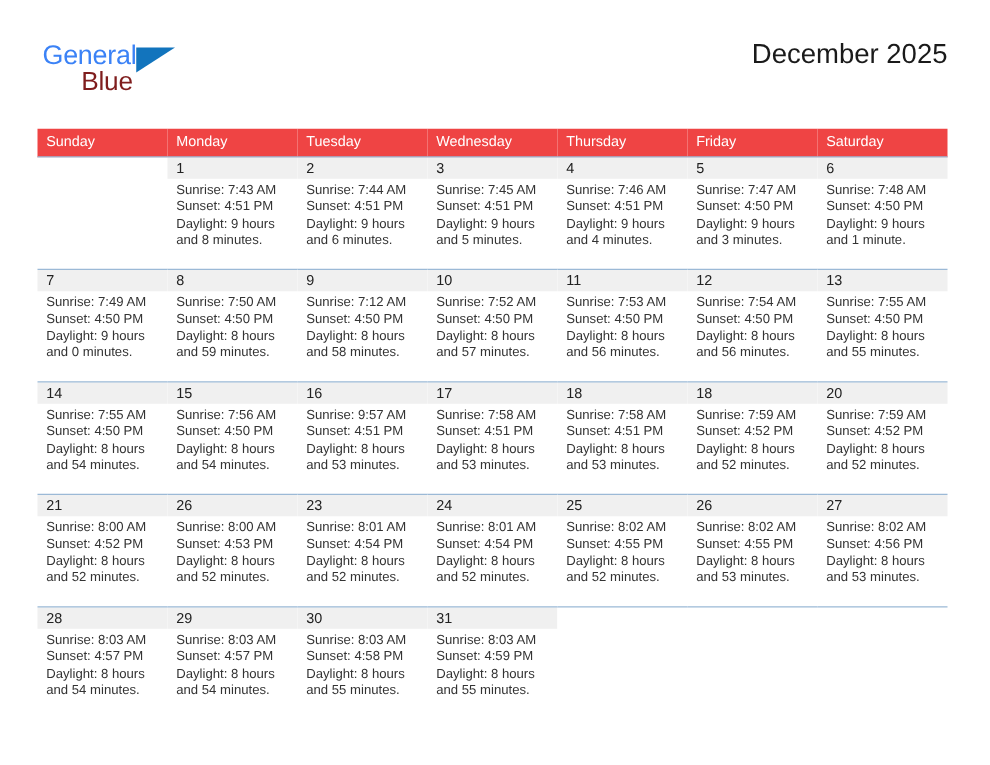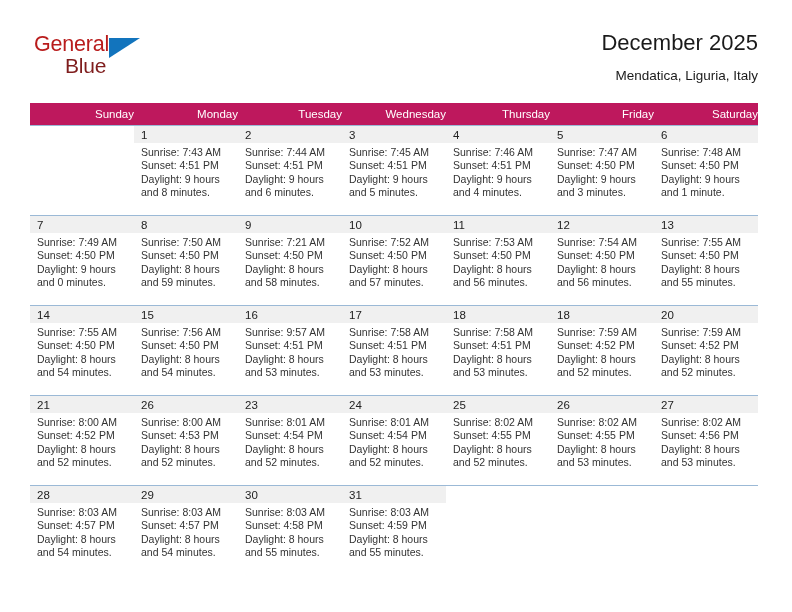--- a/index.html
+++ b/index.html
@@ -36,21 +36,21 @@
     top: 6px;
     width: 140px;
     height: 56px;
   }
   .brand-general {
     position: absolute;
     left: 0;
     top: 0;
     font-size: 21.5px;
     letter-spacing: -0.2px;
-    color: #b91c1c;
+    color: #3b82f6;
     font-family: "Liberation Sans", sans-serif;
   }
   .brand-blue {
     position: absolute;
     left: 31px;
     top: 22px;
     font-size: 21px;
     letter-spacing: -0.2px;
     color: #7f1d1d;
     font-family: "Liberation Sans", sans-serif;
@@ -92,25 +92,25 @@
   
   .calendar {
     position: absolute;
     left: 30px;
     top: 103px;
     width: 728px;
     border-collapse: collapse;
     table-layout: fixed;
   }
   .calendar th {
-    background: #be185d;
+    background: #ef4444;
     color: #ffffff;
     font-size: 11.5px;
     font-weight: normal;
-    text-align: right;
+    text-align: left;
     padding: 5px 0 5px 7px;
     height: 11px;
     font-family: "Liberation Sans", sans-serif;
   }
   .calendar td {
     vertical-align: top;
     padding: 0;
     width: 104px;
     border-top: 1px solid #9bb9d6;
     background: #ffffff;
@@ -153,21 +153,20 @@
   <div class="top-bar">
 
     <div class="brand">
       <span class="brand-general">General</span>
       <span class="brand-triangle"></span>
       <span class="brand-blue">Blue</span>
     </div>
 
     <div class="title-block">
       <div class="cal-title">December 2025</div>
-      <div class="cal-subtitle">Mendatica, Liguria, Italy</div>
     </div>
 
   </div>
 
   <table class="calendar">
     <thead>
       <tr>
         <th>Sunday</th>
         <th>Monday</th>
         <th>Tuesday</th>
@@ -252,21 +251,21 @@
             <div class="cell-body">
               <div>Sunrise: 7:50 AM</div>
               <div>Sunset: 4:50 PM</div>
               <div>Daylight: 8 hours</div>
               <div>and 59 minutes.</div>
             </div>
           </td>
           <td>
             <div class="daynum-band">9</div>
             <div class="cell-body">
-              <div>Sunrise: 7:21 AM</div>
+              <div>Sunrise: 7:12 AM</div>
               <div>Sunset: 4:50 PM</div>
               <div>Daylight: 8 hours</div>
               <div>and 58 minutes.</div>
             </div>
           </td>
           <td>
             <div class="daynum-band">10</div>
             <div class="cell-body">
               <div>Sunrise: 7:52 AM</div>
               <div>Sunset: 4:50 PM</div>

